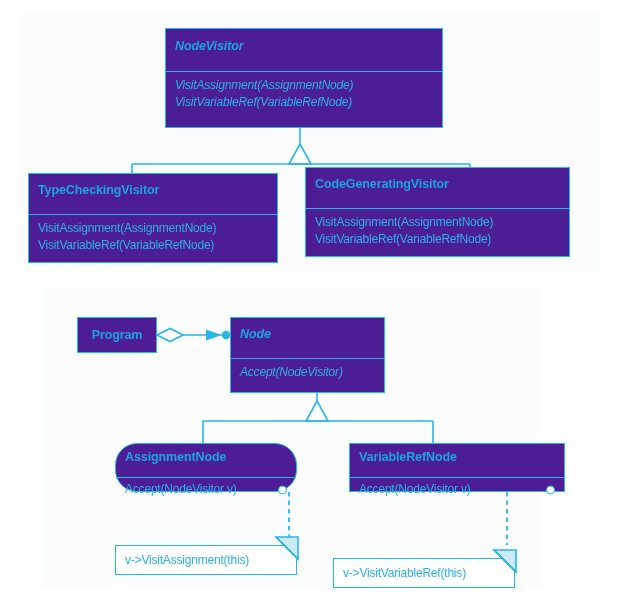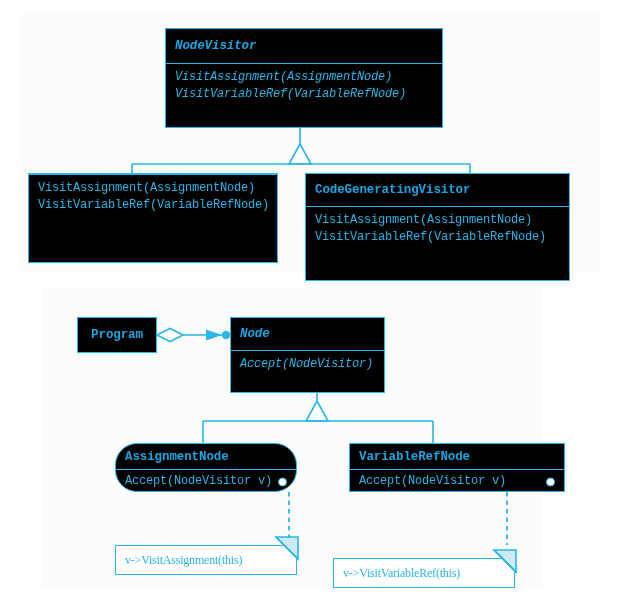--- a/index.html
+++ b/index.html
@@ -26,38 +26,38 @@
     position: absolute;
     left: 0; top: 0;
     width: 630px; height: 596px;
   }
 
   
   .cls {
     position: absolute;
     box-sizing: border-box;
     border: 1.6px solid #29b6e8;
-    background: #000000;
-    font-family: Liberation Mono, monospace;
+    background: #4c1d95;
   }
   .cls-name {
     box-sizing: border-box;
     color: #1ca5e0;
     font-size: 12.5px;
     font-weight: bold;
     letter-spacing: -0.1px;
     padding: 0 9px;
     display: flex;
     align-items: center;
   }
   .cls-ops {
     box-sizing: border-box;
     border-top: 1.6px solid #29b6e8;
     padding: 5px 9px 4px 9px;
     position: relative;
+    margin-top: 8px;
   }
   .op {
     color: #2bb3e5;
     font-size: 12px;
     line-height: 16.5px;
     white-space: nowrap;
     letter-spacing: -0.2px;
   }
   .abstract .cls-name,
   .abstract .op { font-style: italic; }
@@ -82,21 +82,20 @@
     background: #ffffff;
     display: flex;
     align-items: center;
     padding-left: 9px;
   }
   .note-text {
     color: #2bb3e5;
     font-size: 12px;
     white-space: nowrap;
     letter-spacing: -0.2px;
-    font-family: Liberation Serif, serif;
   }
   .note-fold {
     position: absolute;
     right: -1.6px;
     top: -9px;
     width: 22px;
     height: 22px;
   }
 
   svg { overflow: visible; }
@@ -150,27 +149,28 @@
 
 <div class="cls abstract" id="box-nodevisitor" style="left:165px; top:28px; width:278px; height:100px;">
   <div class="cls-name" style="height:34px;">NodeVisitor</div>
   <div class="cls-ops" style="height:66px;">
     <div class="op">VisitAssignment(AssignmentNode)</div>
     <div class="op">VisitVariableRef(VariableRefNode)</div>
   </div>
 </div>
 
 <div class="cls" id="box-typechecking" style="left:28px; top:173px; width:250px; height:90px;">
+  <div class="cls-name" style="height:32px;">TypeCheckingVisitor</div>
   <div class="cls-ops" style="height:58px;">
     <div class="op">VisitAssignment(AssignmentNode)</div>
     <div class="op">VisitVariableRef(VariableRefNode)</div>
   </div>
 </div>
 
-<div class="cls" id="box-codegenerating" style="left:305px; top:173px; width:265px; height:108px;">
+<div class="cls" id="box-codegenerating" style="left:305px; top:167px; width:265px; height:90px;">
   <div class="cls-name" style="height:32px;">CodeGeneratingVisitor</div>
   <div class="cls-ops" style="height:58px;">
     <div class="op">VisitAssignment(AssignmentNode)</div>
     <div class="op">VisitVariableRef(VariableRefNode)</div>
   </div>
 </div>
 
 <div class="cls" id="box-program" style="left:77px; top:317px; width:80px; height:36px;text-align:right;">
   <div class="cls-name" style="height:100%; justify-content:center;">Program</div>
 </div>

